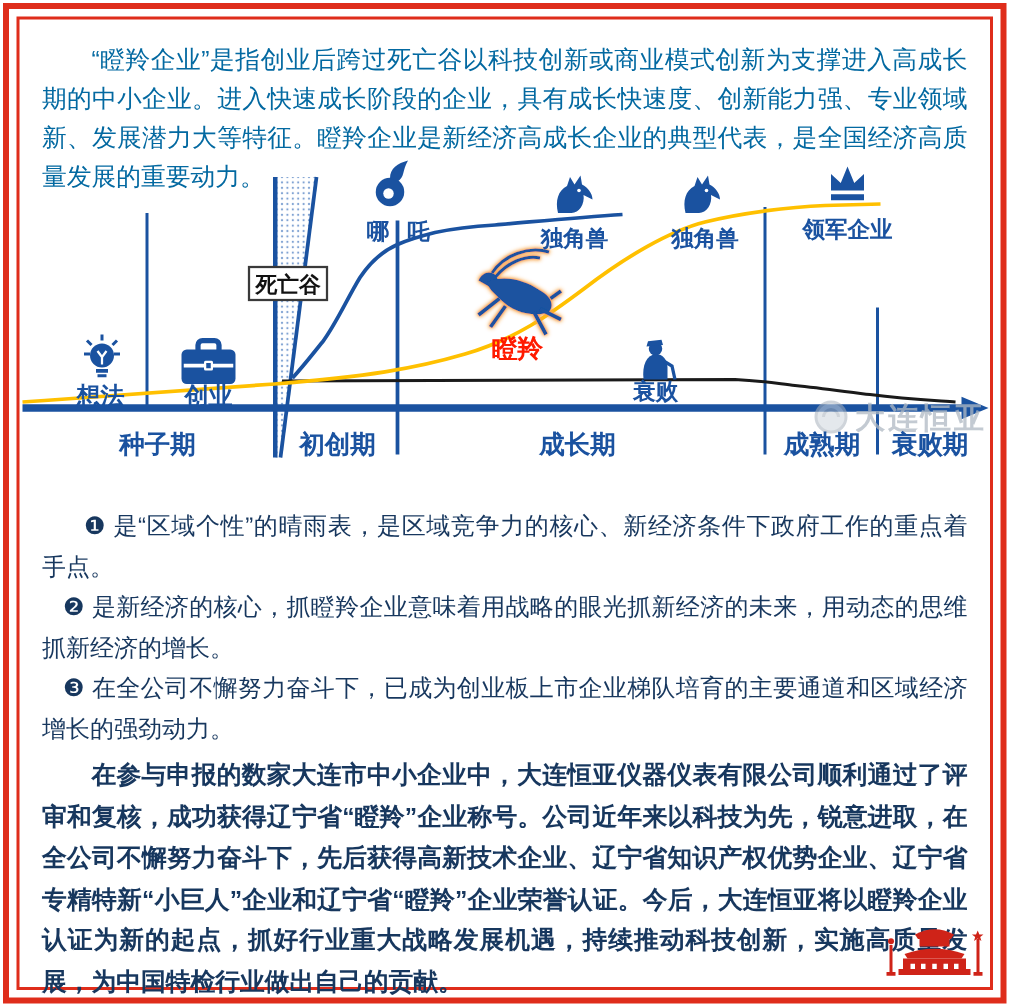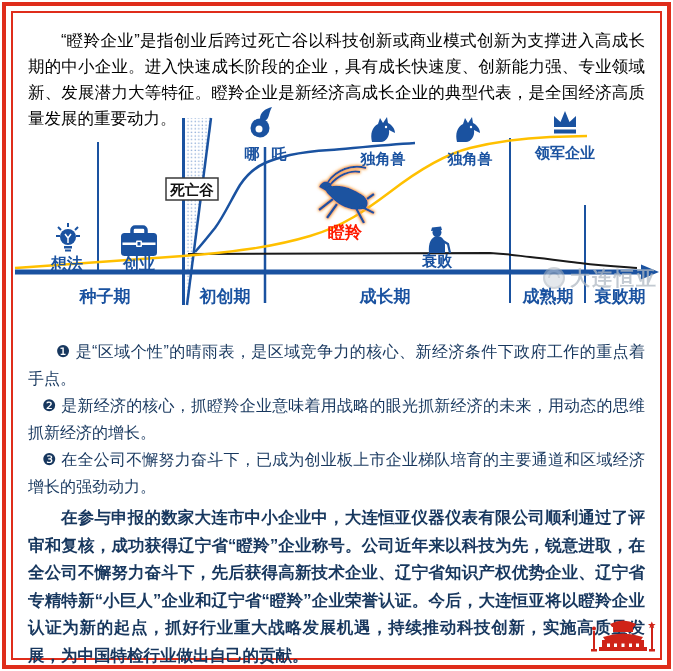--- a/index.html
+++ b/index.html
@@ -4,21 +4,21 @@
 <style>
   html,body{margin:0;padding:0;background:#fff;}
   .page{
     position:relative;width:673px;height:671px;background:#fff;overflow:hidden;
     font-family:"Liberation Sans","DejaVu Sans",sans-serif;
   }
   .border-outer{position:absolute;inset:2px;border:4px solid #df2d1b;pointer-events:none;}
   .border-inner{position:absolute;inset:11px;border:2px solid #df2d1b;pointer-events:none;}
   .intro{
     position:absolute;top:27px;left:28px;right:28px;
-    color:#000000;font-size:16.5px;line-height:26px;
+    color:#0369a1;font-size:16.5px;line-height:26px;
     text-align:justify;text-indent:2em;margin:0;
   }
   .chart{position:absolute;top:106px;left:14px;width:646px;height:206px;}
   .bullets{
     position:absolute;top:338px;left:28px;right:28px;
     color:#17375e;font-size:16px;line-height:27px;text-align:justify;
   }
   .bullets p{margin:0;}
   .bullet-1{text-indent:28px;}
   .bullet-2{text-indent:14px;}

